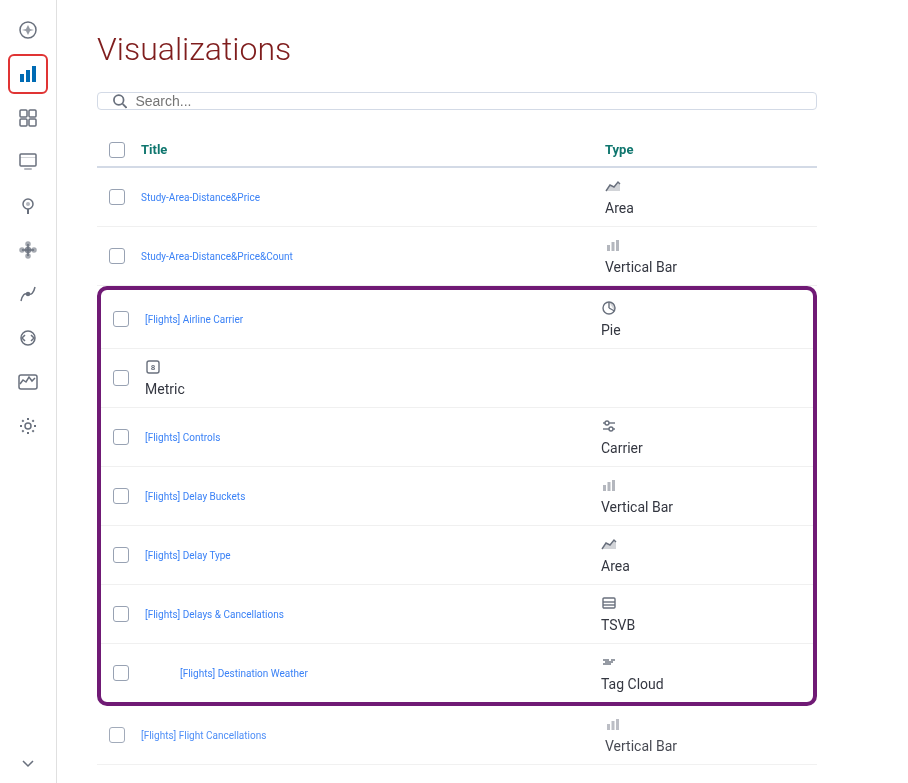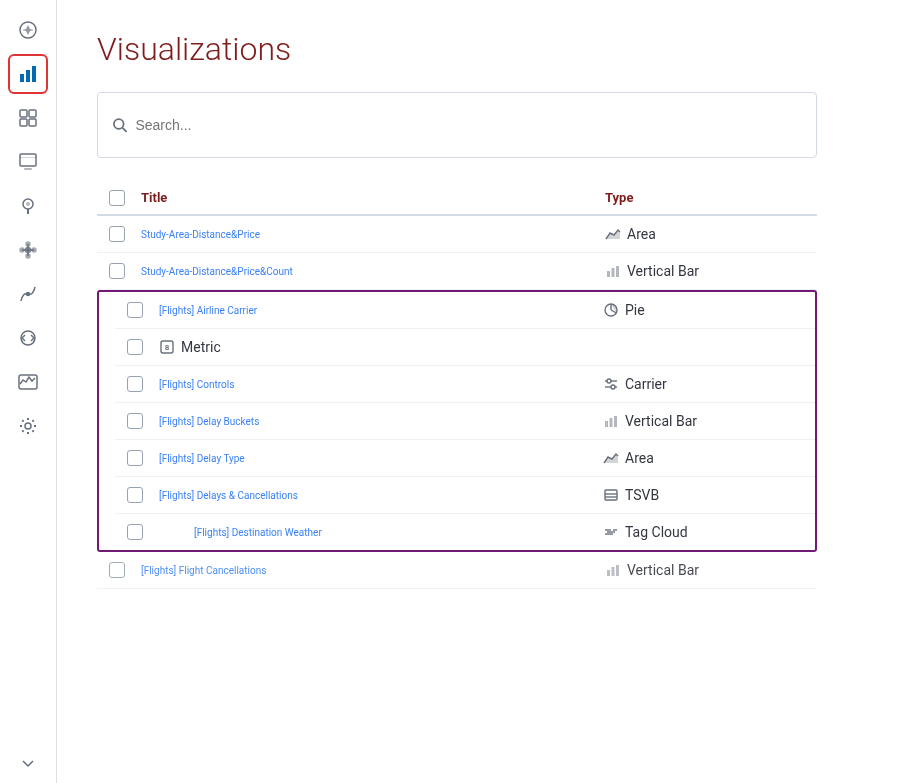--- a/index.html
+++ b/index.html
@@ -49,21 +49,21 @@
       color: #7f1d1d;
       margin-bottom: 24px;
     }
 
     
     .search-bar {
       display: flex;
       align-items: center;
       border: 1px solid #d3dae6;
       border-radius: 4px;
-      padding: 24px 14px;
+      padding: 0 14px;
       margin-bottom: 24px;
       width: 100%;
       max-width: 720px;
       background: #fff;
     }
     .search-bar input {
       border: none;
       outline: none;
       font-size: 14px;
       color: #69707d;
@@ -78,41 +78,42 @@
       width: 100%;
       max-width: 720px;
     }
     .table-header {
       display: grid;
       grid-template-columns: 32px 1fr 200px;
       padding: 8px 12px;
       border-bottom: 2px solid #d3dae6;
       font-weight: 700;
       font-size: 13px;
-      color: #7f1d1d;
+      color: #0f766e;
     }
     .table-row {
       display: grid;
       grid-template-columns: 32px 1fr 200px;
       padding: 10px 12px;
       border-bottom: 1px solid #f0f0f0;
       align-items: center;
       font-size: 14px;
     }
     .row-title {
       color: #3b82f6;
       cursor: pointer;
       font-size: 10px;
     }
     .row-type {
       display: flex;
       align-items: flex-start;
       gap: 6px;
       color: #343741;
       font-size: 14px;
+      flex-direction: column;
     }
     .type-icon {
       color: #69707d;
       font-size: 14px;
       display: flex;
       align-items: center;
     }
     .checkbox {
       width: 16px;
       height: 16px;
@@ -120,23 +121,22 @@
       border-radius: 3px;
       background: #fff;
       cursor: pointer;
       display: flex;
       align-items: center;
       justify-content: center;
     }
 
     
     .red-border-group {
-      border: 2px solid #701a75;
-      border-radius: 3px;
-      padding-left: 16px;
+      border: 4px solid #701a75;
+      border-radius: 10px;
     }
     .red-border-group .table-row {
       border-bottom: 1px solid #f0f0f0;
     }
     .red-border-group .table-row:last-child {
       border-bottom: none;
       gap: 35px;
     }
   </style>
 </head>

